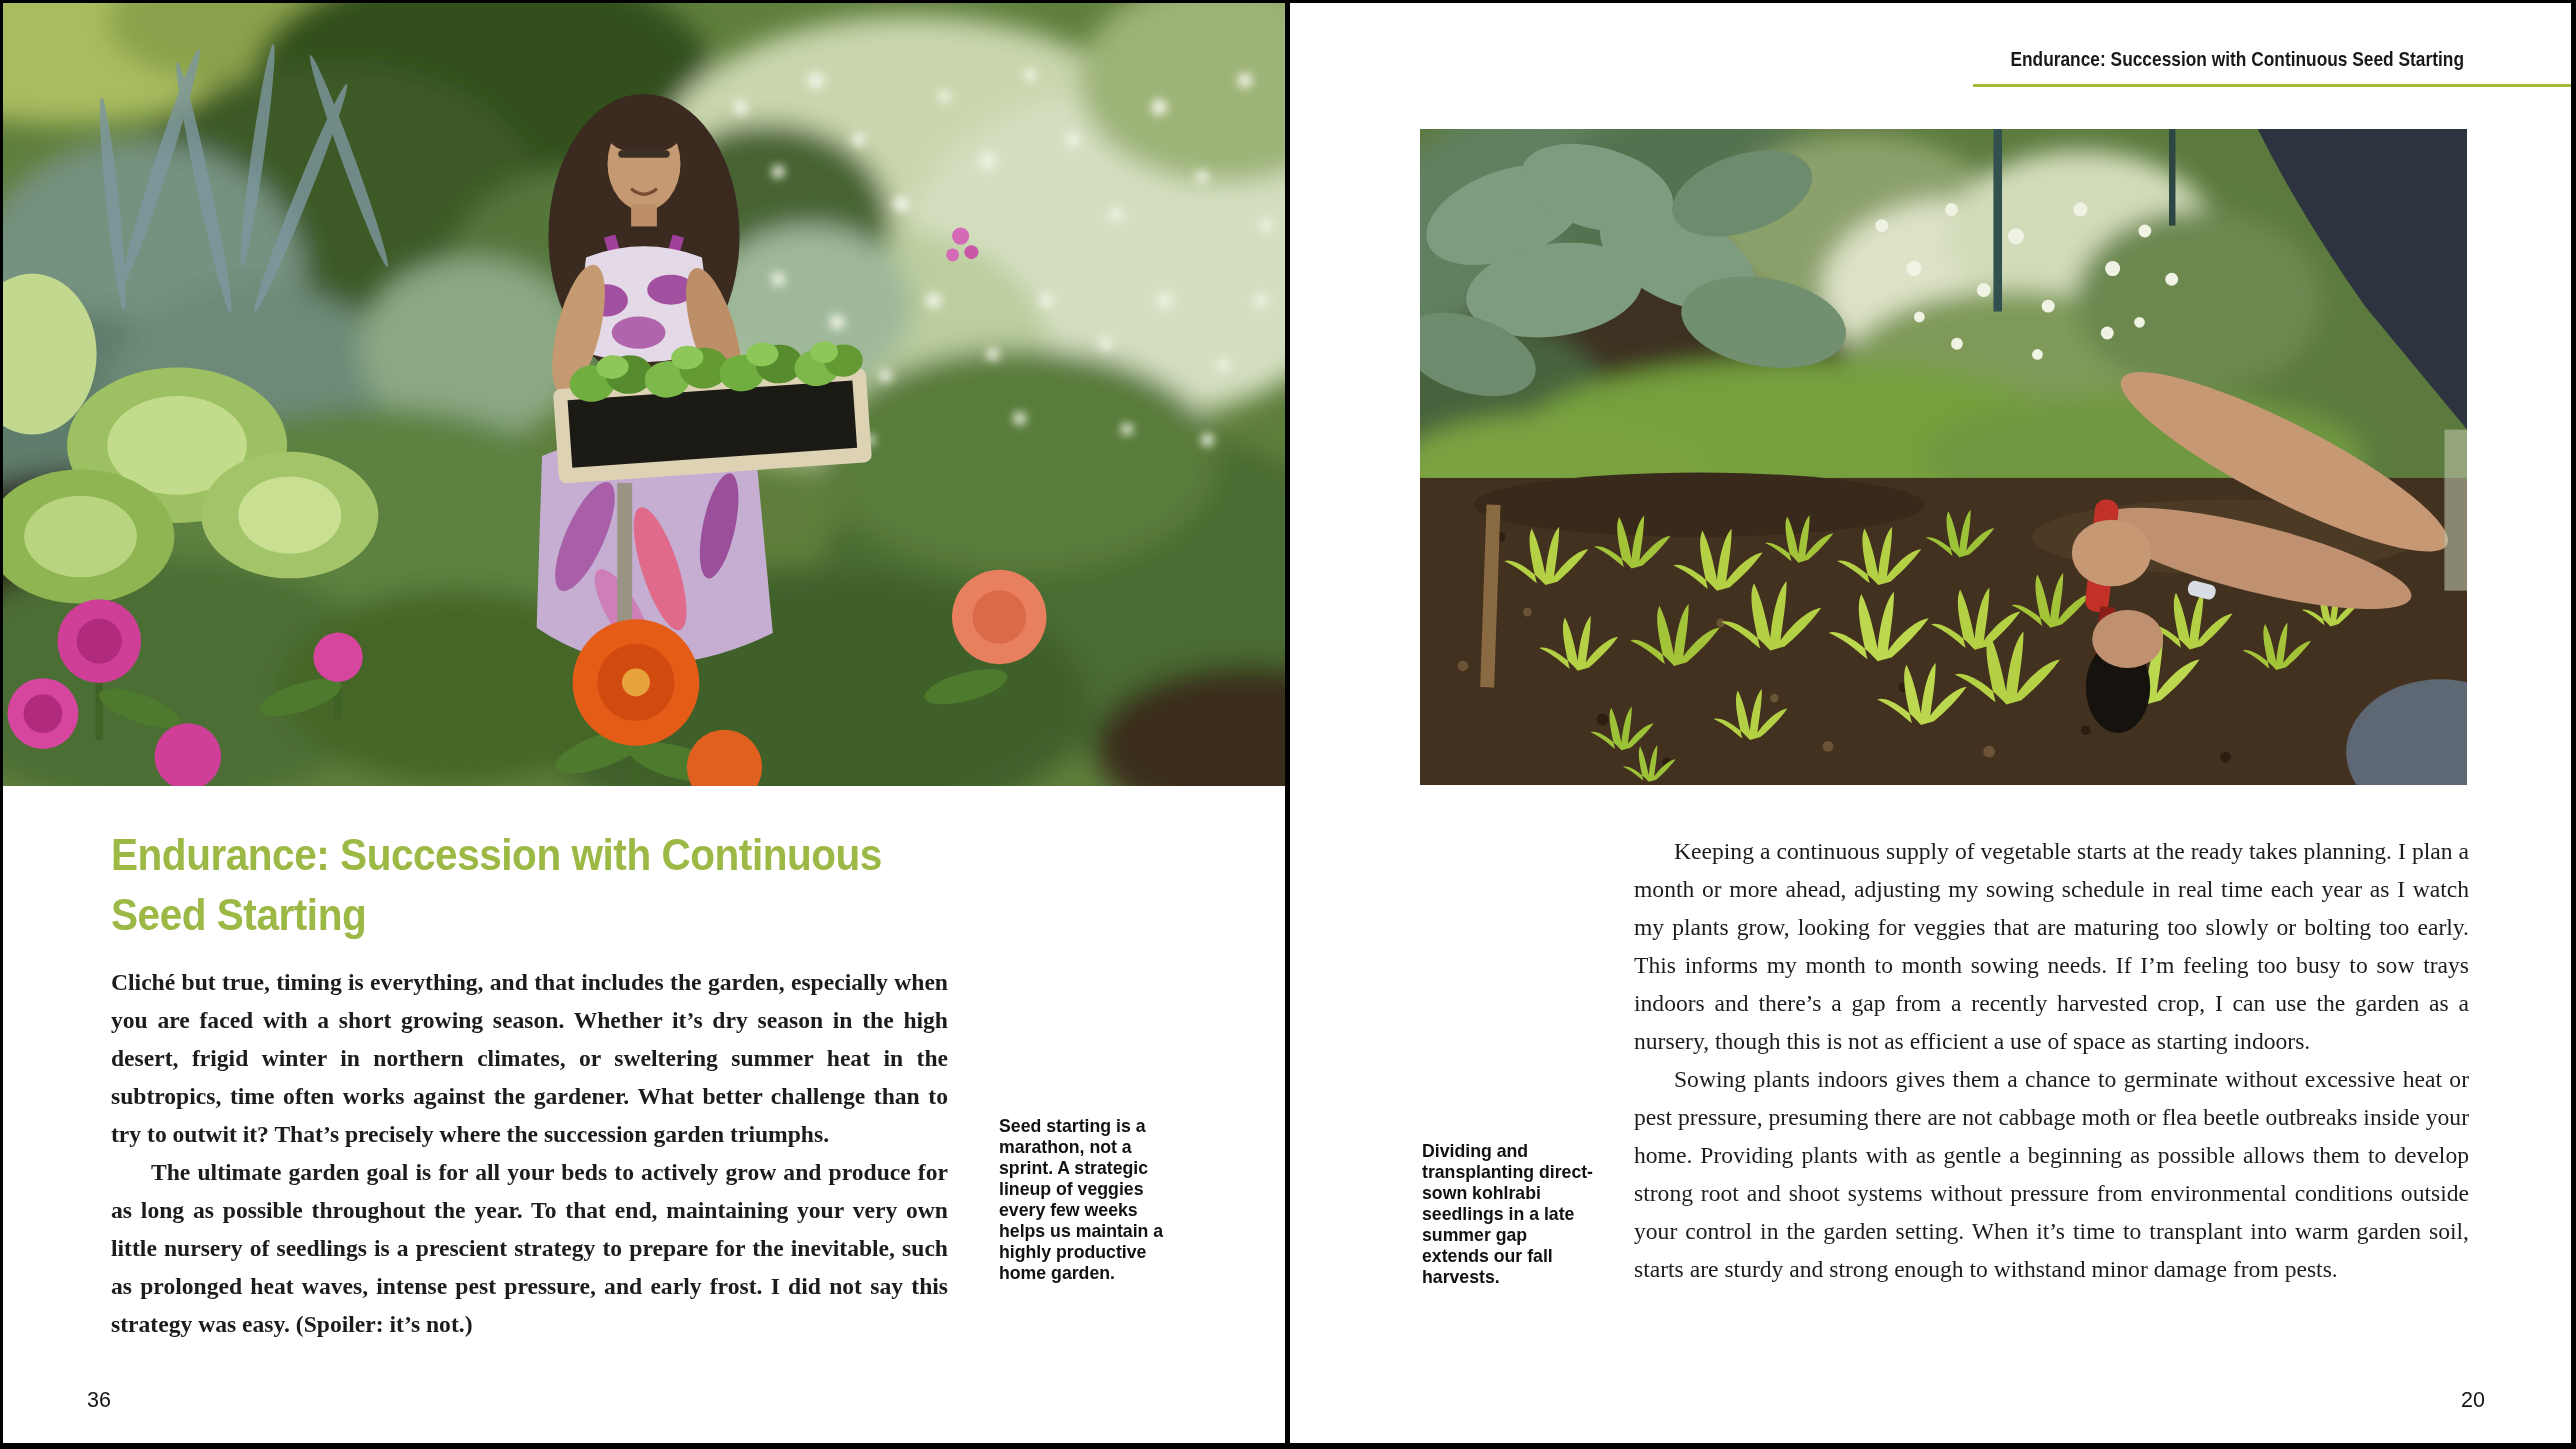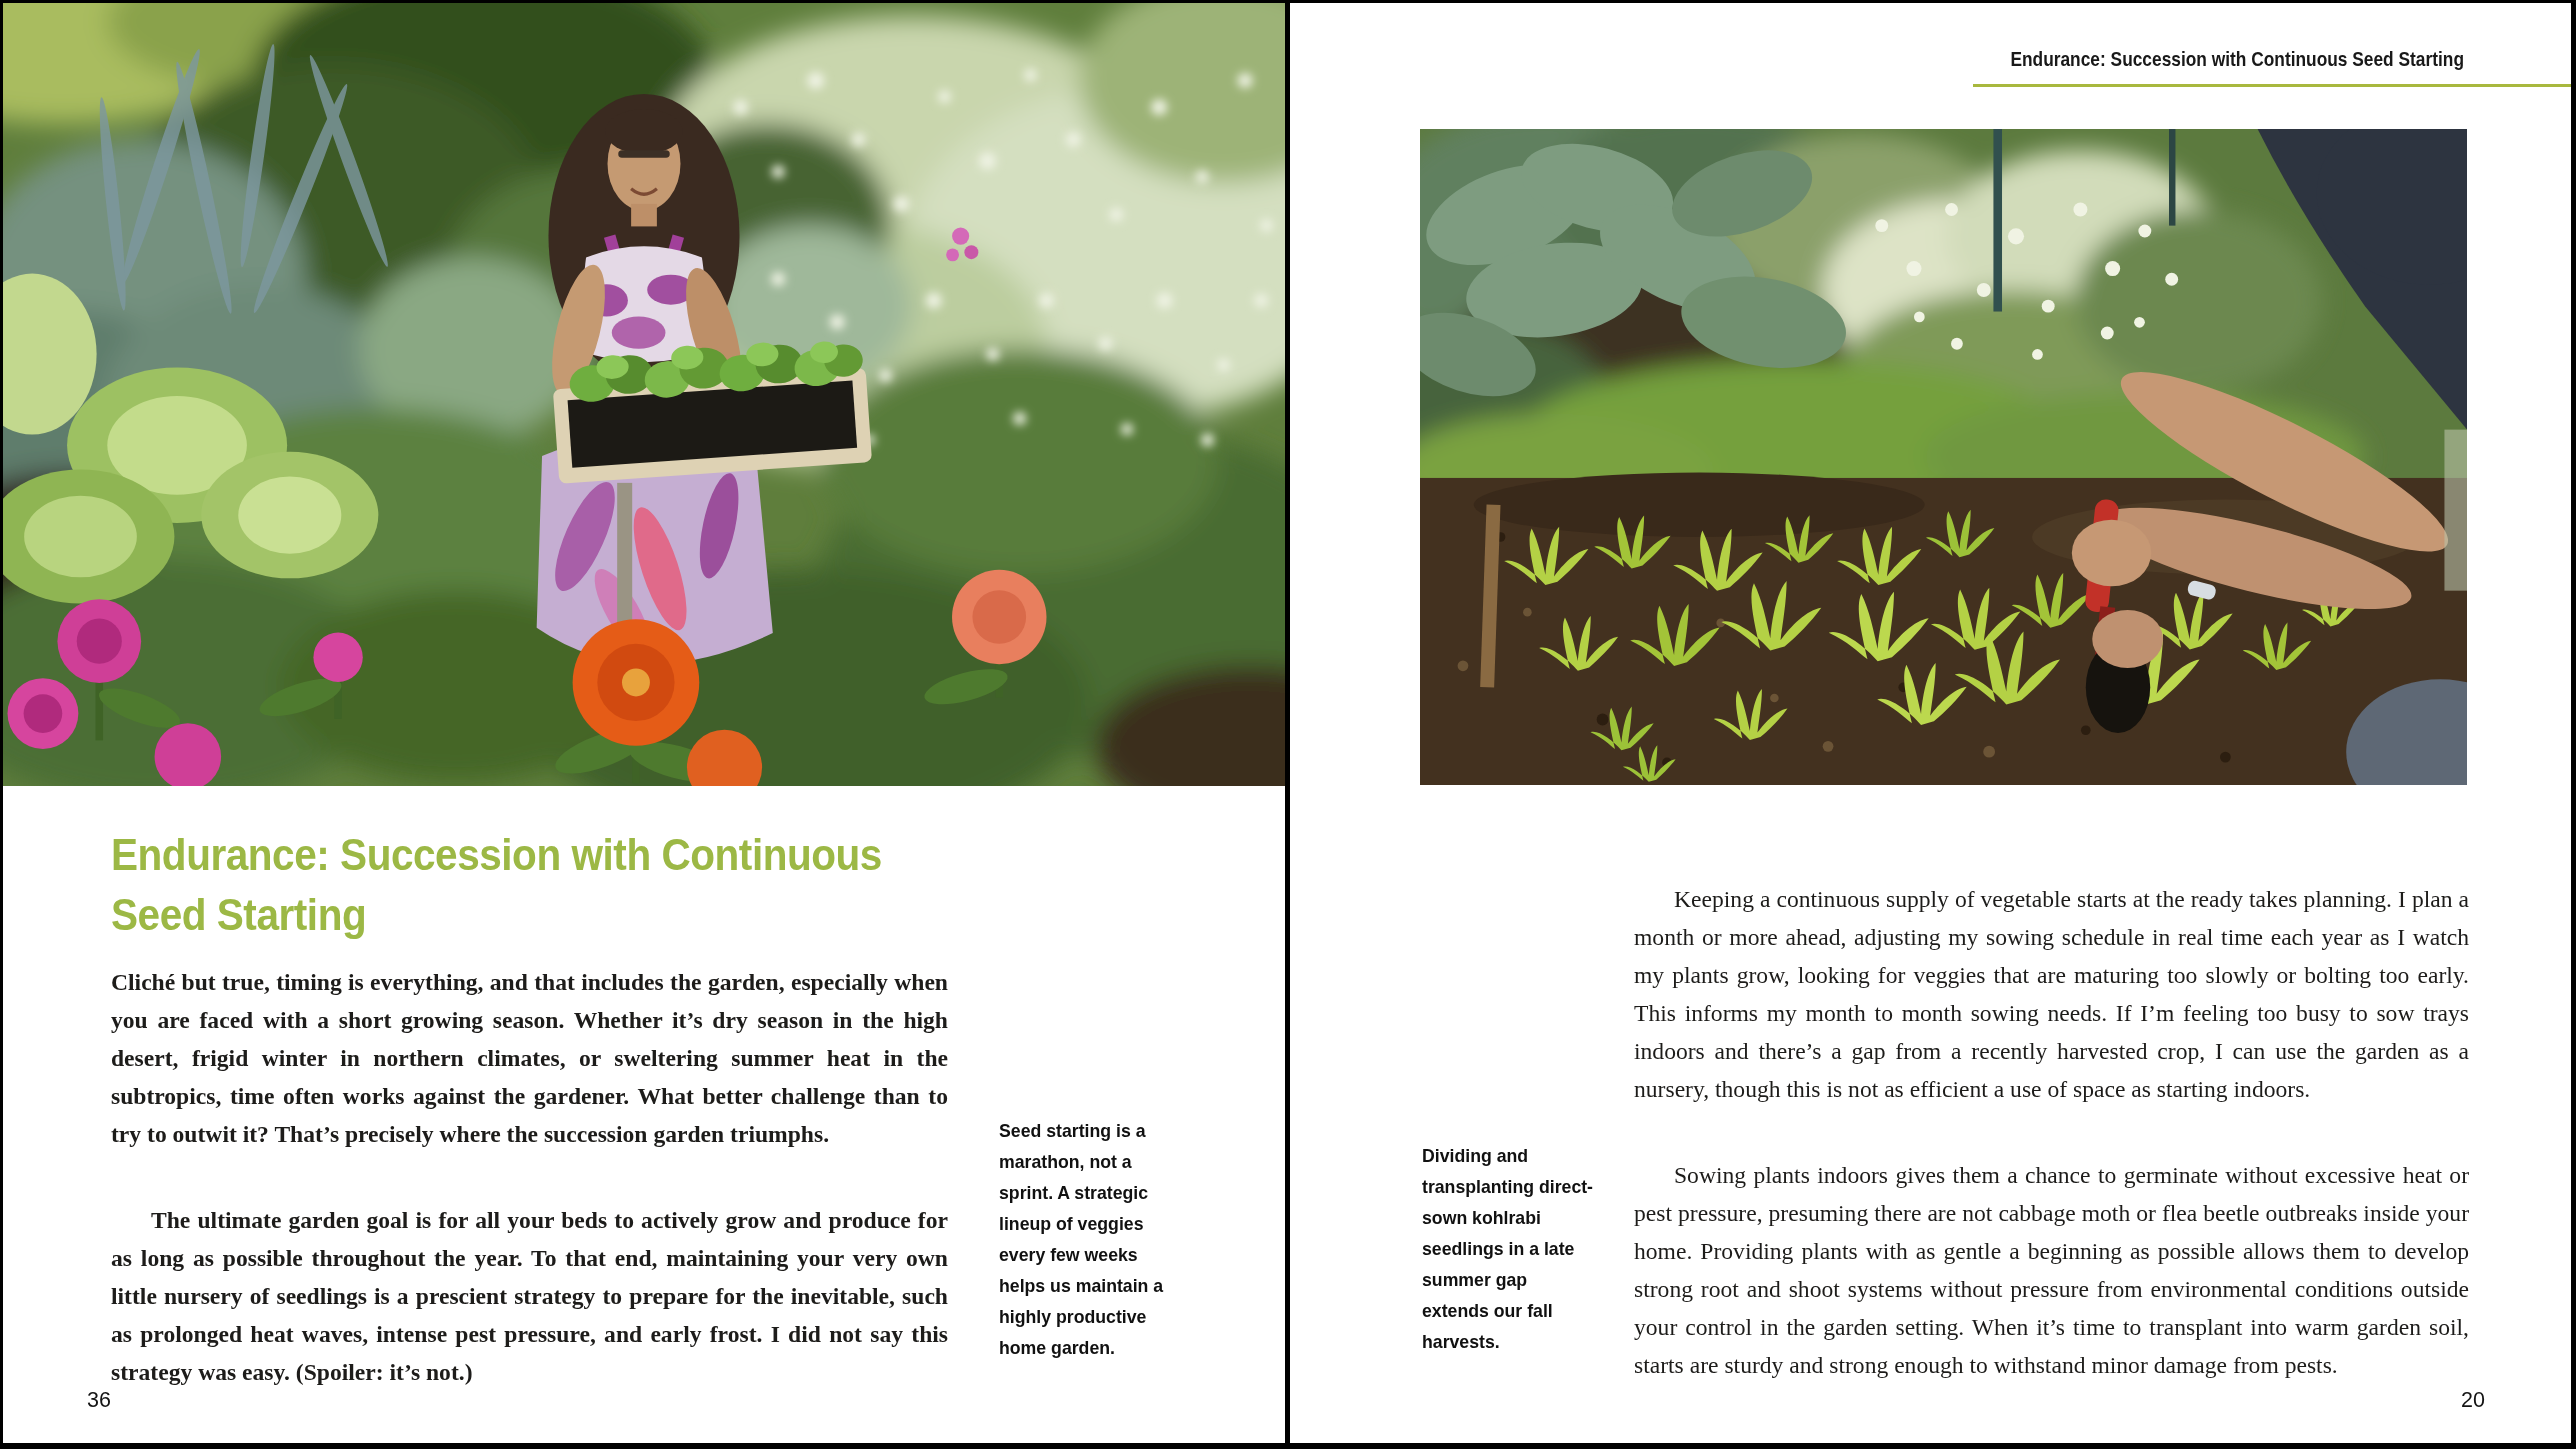--- a/index.html
+++ b/index.html
@@ -28,25 +28,25 @@
   .chapter-title span{display:block;white-space:nowrap;}
 
   .body-text{
     position:absolute;z-index:10;color:#1d1c1a;
     font-family:"Liberation Serif",serif;font-size:23.6px;line-height:38px;
     text-align:justify;
   }
   .body-left{left:111px;top:963px;width:837px;font-weight:bold;}
   .body-right{left:1634px;top:832px;width:835px;}
   .body-text p{margin:0;}
-  .body-text p.indent{text-indent:40px;margin-top:48px;}
+  .body-text p.indent{text-indent:40px;}
 
   .caption{
     position:absolute;z-index:10;color:#111;
-    font-weight:bold;font-size:17.7px;line-height:31px;
+    font-weight:bold;font-size:17.7px;line-height:21px;
   }
   .caption-left{left:999px;top:1116px;width:177px;}
   .caption-right{left:1422px;top:1141px;width:171px;}
 
   .running-header{
     position:absolute;left:1766px;top:48px;width:698px;z-index:10;
     text-align:right;color:#191919;font-weight:bold;font-size:20.4px;
     white-space:nowrap;transform:scaleX(0.85);transform-origin:right top;
   }
   .header-rule{

